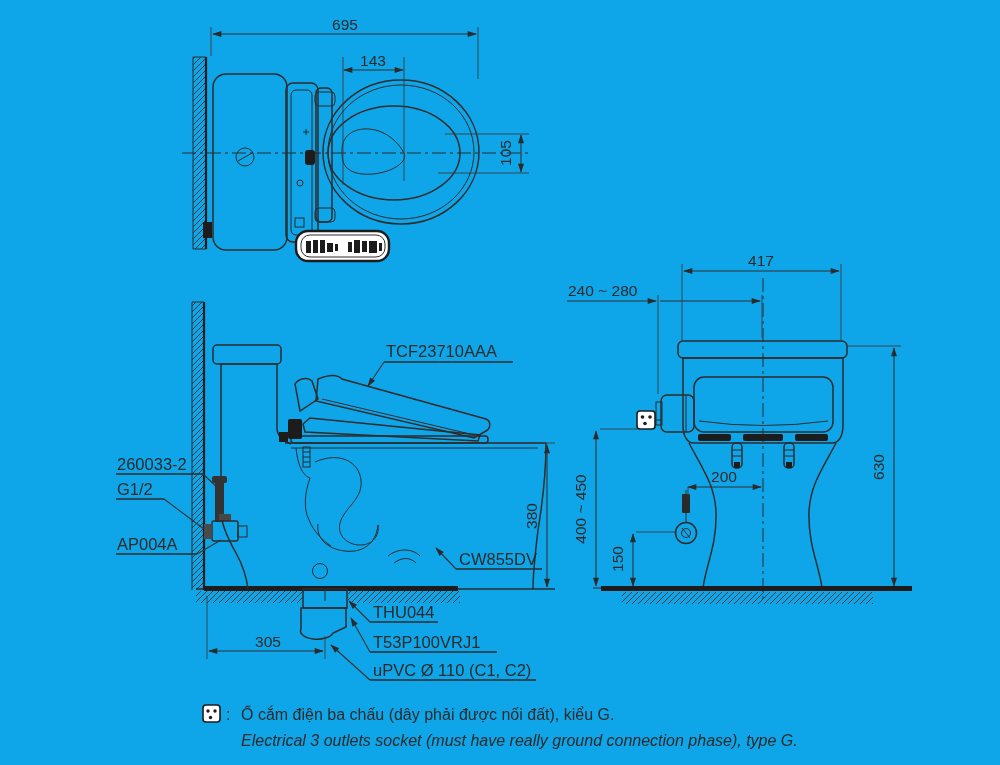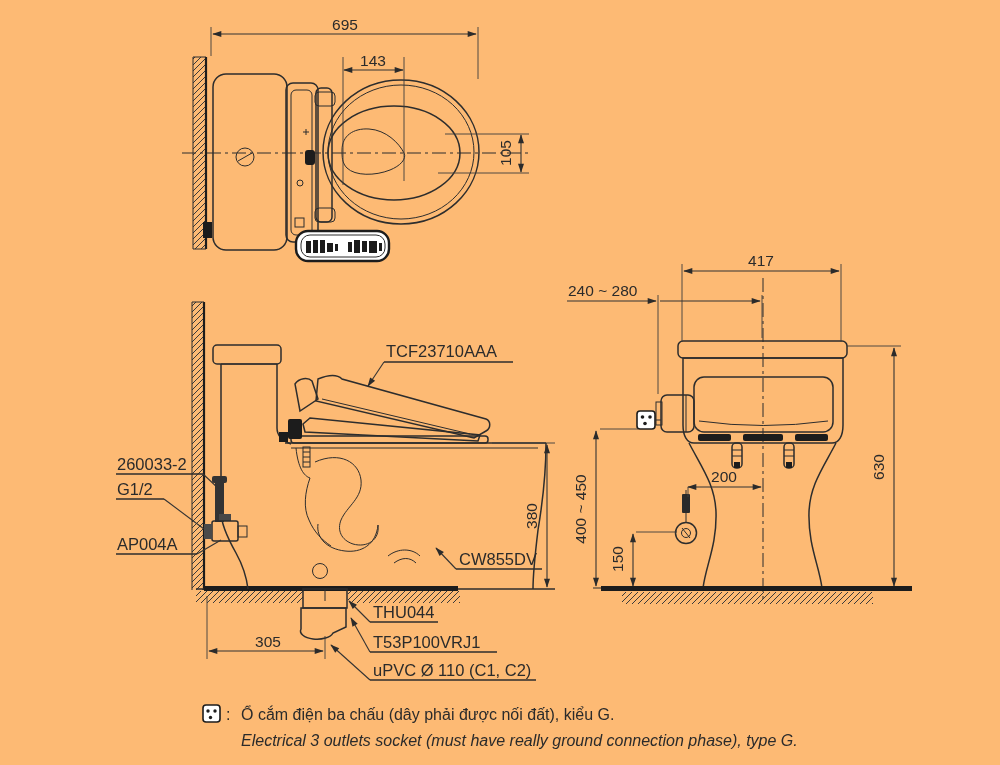--- a/index.html
+++ b/index.html
@@ -1,16 +1,16 @@
 <!DOCTYPE html>
 <html><head>
 <meta charset="utf-8">
 <style>
   html,body{margin:0;padding:0;background:#ffffff;}
-  .canvas{position:relative;width:1000px;height:765px;background:#fdba74;overflow:hidden;}
+  .canvas{position:relative;width:1000px;height:765px;background:#0ea5e9;overflow:hidden;}
   svg text{font-family:"Liberation Sans","DejaVu Sans",sans-serif;fill:#2b2b2b;}
   .dim{font-size:15.5px;}
   .lbl{font-size:16.5px;}
   .note-t{font-size:16px;}
   .note-en{font-size:16px;font-style:italic;}
   .ln{stroke:#2d2d2d;stroke-width:1.5;fill:none;}
   .thin{stroke:#2d2d2d;stroke-width:1;fill:none;}
   .ext{stroke:#3c3c3c;stroke-width:0.9;fill:none;}
   .dimln{stroke:#333;stroke-width:1.1;fill:none;}
   .lead{stroke:#333;stroke-width:1.1;fill:none;}

